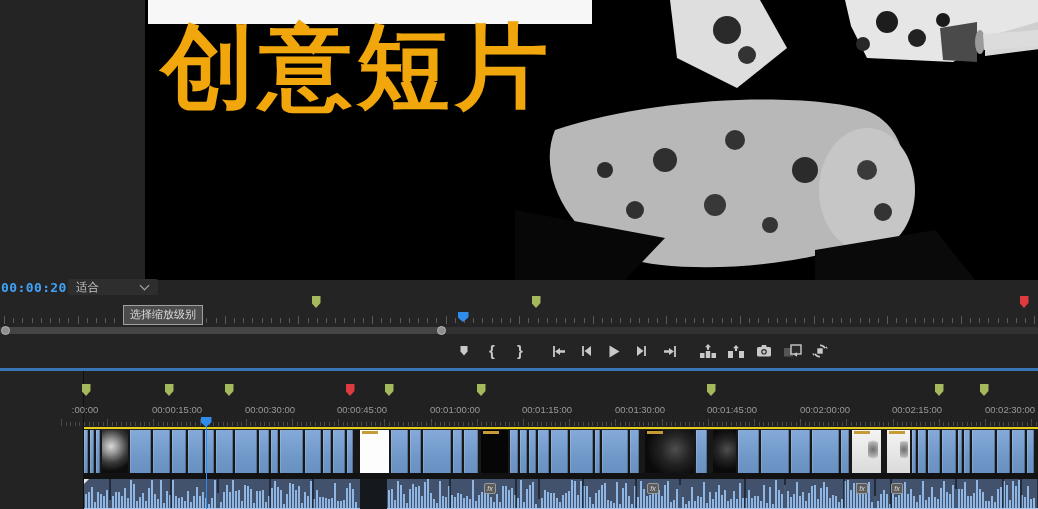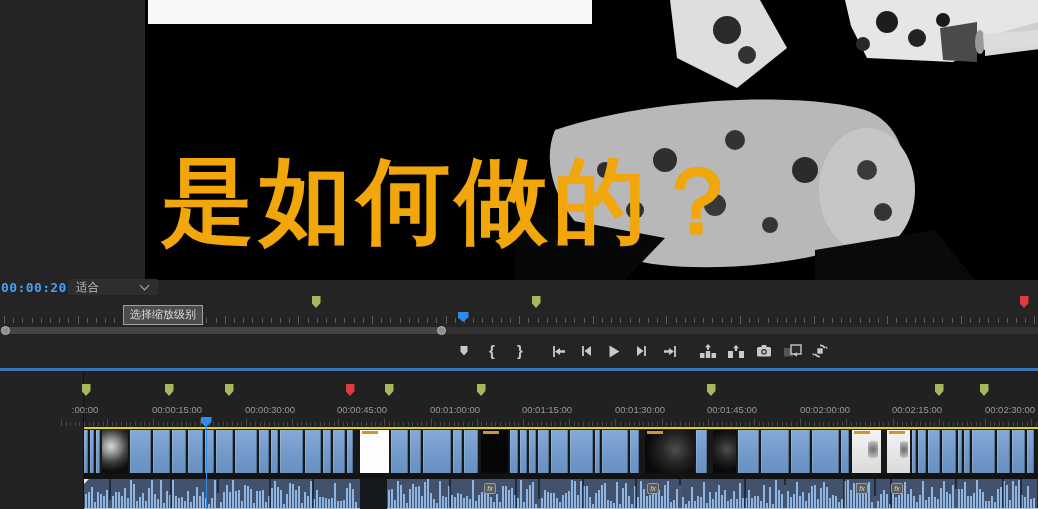--- a/index.html
+++ b/index.html
@@ -108,21 +108,21 @@
       <circle cx="120" cy="210" r="9" fill="#303030"></circle>
         <circle cx="330" cy="205" r="10" fill="#2e2e2e"></circle>
       <circle cx="255" cy="225" r="8" fill="#353535"></circle>
         <circle cx="90" cy="170" r="8" fill="#2c2c2c"></circle>
       <ellipse cx="352" cy="190" rx="48" ry="62" fill="#c6c6c6"></ellipse>
       <circle cx="352" cy="170" r="10" fill="#3a3a3a"></circle>
         <circle cx="368" cy="212" r="9" fill="#343434"></circle>
       <polygon points="0,210 150,238 110,280 0,280" fill="#070707"></polygon>
       <polygon points="300,250 420,230 460,280 300,280" fill="#0a0a0a"></polygon>
     </svg>
-    <div id="title-line2" class="abs">是如何做的？</div>
+    <div id="title-line1" class="abs">创意短片</div>
   </div>
 
   <div id="timecode" class="abs">00:00:20:01</div>
 
   <div id="fit-dropdown" class="abs">
     <span>适合</span>
     <span id="fit-chevron"></span>
   </div>
 
   <div id="zoom-tooltip" class="abs">选择缩放级别</div>

